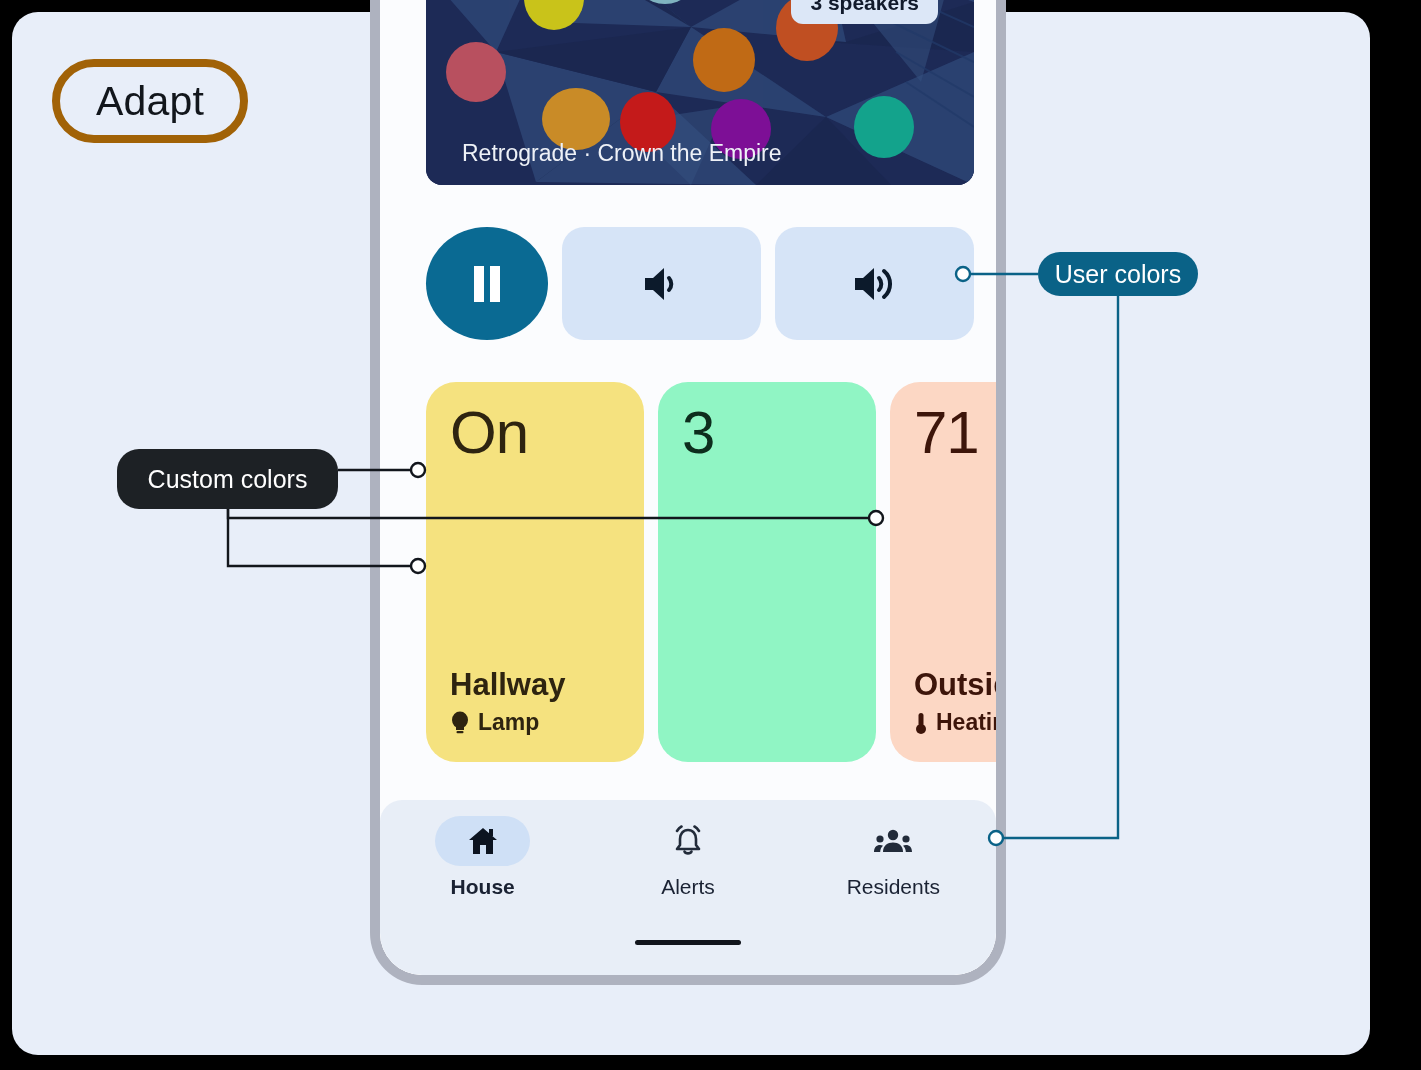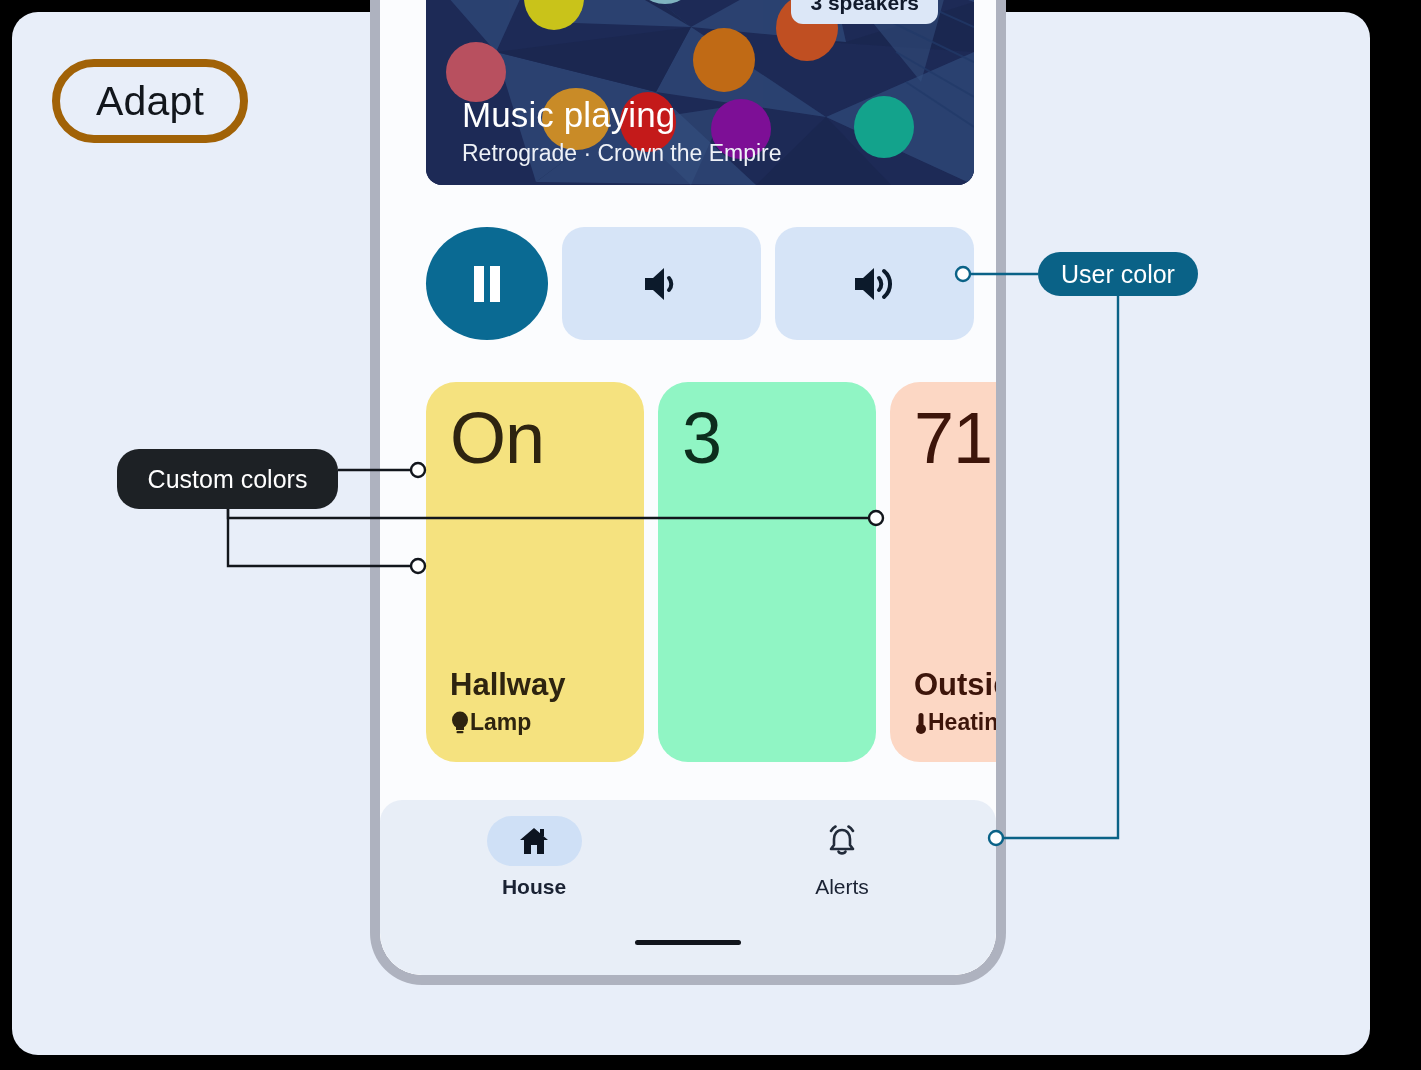--- a/index.html
+++ b/index.html
@@ -121,33 +121,33 @@
   .tile {
     width: 218px;
     flex: 0 0 218px;
     border-radius: 30px;
     padding: 22px 24px 26px 24px;
     display: flex;
     flex-direction: column;
     justify-content: space-between;
   }
   .tile-value {
-    font-size: 72px;
+    font-size: 60px;
     line-height: .96;
     letter-spacing: -1px;
     white-space: nowrap;
   }
   .tile-name {
     font-size: 31px;
     font-weight: bold;
     line-height: 1.05;
     white-space: nowrap;
   }
   .tile-status {
-    display: flex; align-items: center; 
+    display: flex; align-items: center; gap: 8px;
     font-size: 23px;
     font-weight: bold;
     margin-top: 7px;
     white-space: nowrap;
   }
 
   
   #navbar {
     position: absolute;
     left: 0; right: 0; bottom: 0;
@@ -268,21 +268,20 @@
           <ellipse cx="50" cy="140" rx="30" ry="30" fill="#b8505f"></ellipse>
           <ellipse cx="150" cy="187" rx="34" ry="31" fill="#c98b27"></ellipse>
           <ellipse cx="222" cy="190" rx="28" ry="30" fill="#c41a1a"></ellipse>
           <ellipse cx="315" cy="197" rx="30" ry="30" fill="#7d0f96"></ellipse>
           <ellipse cx="458" cy="195" rx="30" ry="31" fill="#13a38c"></ellipse>
         </svg>
 
         <div id="speakers-badge">3 speakers</div>
 
         <div id="hero-text">
-          <div id="hero-title">Music playing</div>
           <div id="hero-sub">Retrograde · Crown the Empire</div>
         </div>
       </div>
 
       <div id="controls">
         <div class="ctl" id="btn-pause">
           <svg width="34" height="40" viewBox="0 0 34 40">
             <rect x="4" y="2" width="10" height="36" fill="#ffffff"></rect>
             <rect x="20" y="2" width="10" height="36" fill="#ffffff"></rect>
           </svg>
@@ -357,20 +356,33 @@
               <svg width="34" height="32" viewBox="0 0 34 32">
                 <path d="M17,5 C12,5 9,9 9,14 L9,20 L6,24 L28,24 L25,20 L25,14 C25,9 22,5 17,5 Z" fill="none" stroke="#222b3a" stroke-width="2.6" stroke-linejoin="round"></path>
                 <path d="M13.5,26.5 C14.5,29 19.5,29 20.5,26.5" fill="none" stroke="#222b3a" stroke-width="2.6" stroke-linecap="round"></path>
                 <path d="M6,6 C7.5,3.5 9,2.2 10.5,1.5" stroke="#222b3a" stroke-width="2.6" fill="none" stroke-linecap="round"></path>
                 <path d="M28,6 C26.5,3.5 25,2.2 23.5,1.5" stroke="#222b3a" stroke-width="2.6" fill="none" stroke-linecap="round"></path>
               </svg>
             </div>
             <div class="nav-label">Alerts</div>
           </div>
 
+          <div class="nav-item">
+            <div class="nav-pill">
+              <svg width="38" height="26" viewBox="0 0 38 26">
+                <circle cx="19" cy="7" r="5.2" fill="#222b3a"></circle>
+                <path d="M9,24 C9,17.5 13.5,14.5 19,14.5 C24.5,14.5 29,17.5 29,24 Z" fill="#222b3a"></path>
+                <circle cx="6" cy="11" r="3.6" fill="#222b3a"></circle>
+                <path d="M0,24 C0,19.5 2.5,17 6,17 C7.2,17 8.2,17.3 9,17.8 C7.2,19.4 6.2,21.5 6.2,24 Z" fill="#222b3a"></path>
+                <circle cx="32" cy="11" r="3.6" fill="#222b3a"></circle>
+                <path d="M38,24 C38,19.5 35.5,17 32,17 C30.8,17 29.8,17.3 29,17.8 C30.8,19.4 31.8,21.5 31.8,24 Z" fill="#222b3a"></path>
+              </svg>
+            </div>
+            <div class="nav-label">Residents</div>
+          </div>
 
         </div>
         <div id="home-indicator"></div>
       </div>
 
     </div>
   </div>
 </div>
 
 <svg id="leaders" viewBox="0 0 1421 1070">
@@ -389,14 +401,14 @@
     <path d="M1118,296 L1118,838 L1001,838"></path>
   </g>
   <circle cx="963" cy="274" r="7" fill="#ffffff" stroke="#0a6287" stroke-width="2.4"></circle>
   <circle cx="996" cy="838" r="7" fill="#ffffff" stroke="#0a6287" stroke-width="2.4"></circle>
 </svg>
 
 <div class="anno-pill" id="anno-custom">
   <span>Custom colors</span>
 </div>
 <div class="anno-pill" id="anno-user">
-  <span>User color</span>
+  <span>User colors</span>
 </div>
 
 </body></html>

